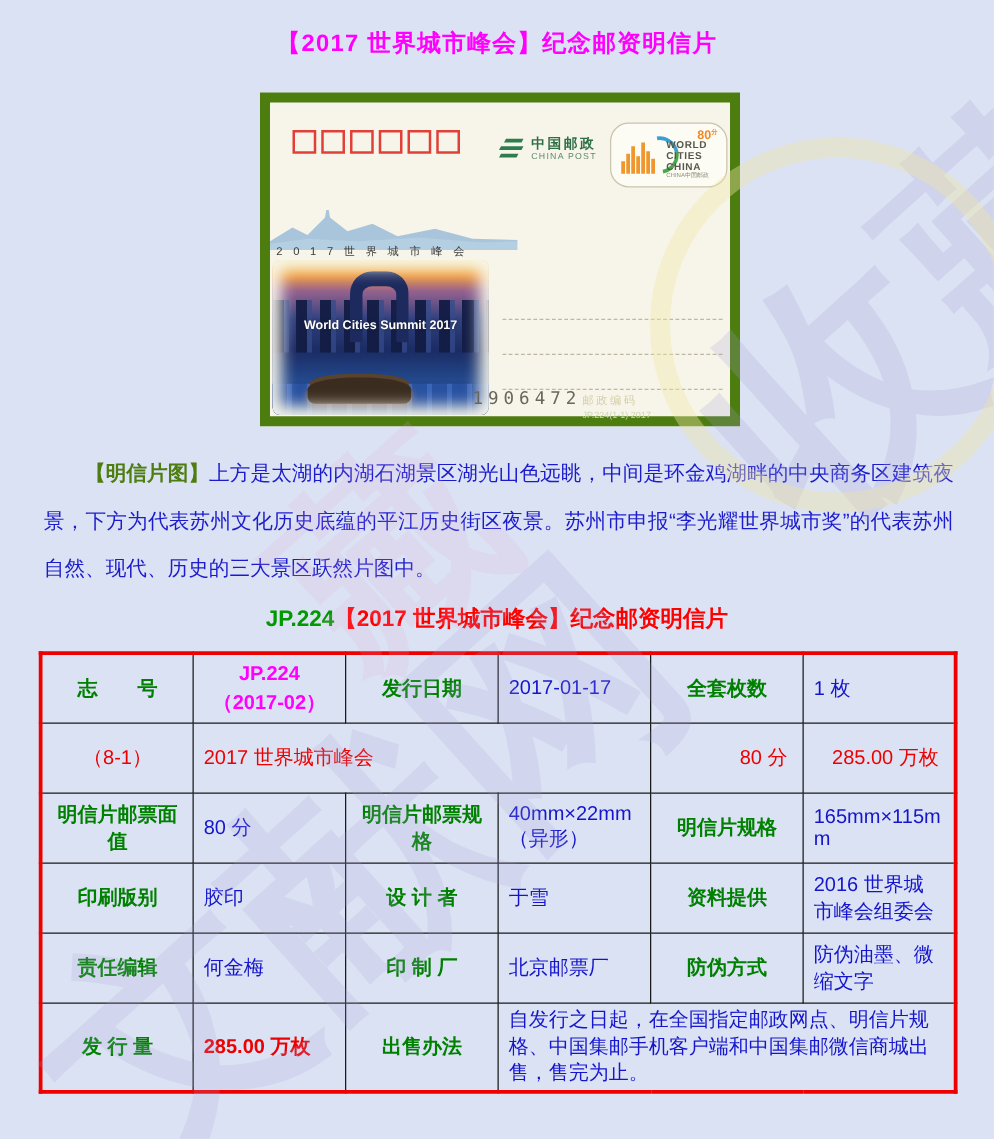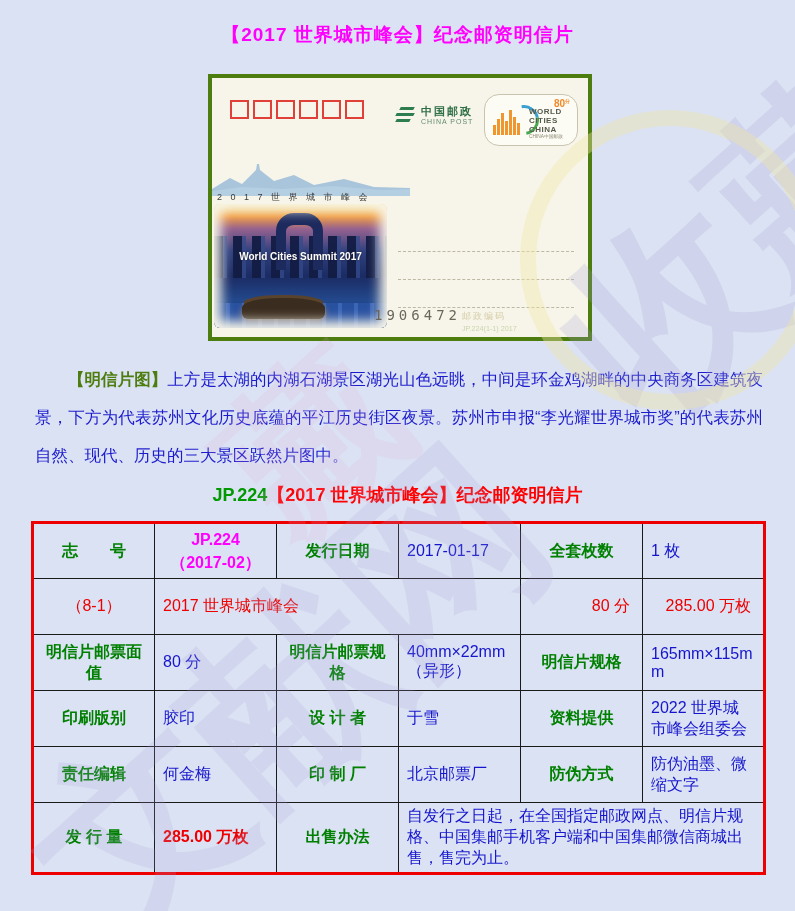--- a/index.html
+++ b/index.html
@@ -17,21 +17,21 @@
     border-radius:50%;box-sizing:border-box;}
   
   .title1{position:absolute;top:22px;left:0;width:100%;text-align:center;
     font-size:19px;font-weight:bold;color:#ff00ff;letter-spacing:1px;z-index:2;}
   .title2{position:absolute;top:483px;left:0;width:100%;text-align:center;
     font-size:18px;font-weight:bold;z-index:2;}
   .title2 .code{color:#009900;}
   .title2 .rest{color:#ff0000;}
   
   .postcard{position:absolute;left:208px;top:74px;width:384px;height:267px;
-    background:#f7f5e9;border:4px solid #4d7c0f;box-sizing:border-box;z-index:2;}
+    background:#f7f5e9;border:8px solid #4d7c0f;box-sizing:border-box;z-index:2;}
   .code-boxes{position:absolute;left:18px;top:22px;display:flex;gap:4px;}
   .code-box{width:19px;height:19px;border:2px solid #e04038;box-sizing:border-box;background:transparent;}
   .cp-logo{position:absolute;left:184px;top:28px;display:flex;align-items:center;gap:5px;}
   .cp-emblem{width:20px;height:18px;position:relative;}
   .cp-emblem div{position:absolute;left:0;width:18px;height:3px;background:#2e7d4f;transform:skewX(-28deg);}
   .cp-emblem div:nth-child(1){top:1px;width:14px;left:4px;}
   .cp-emblem div:nth-child(2){top:7px;}
   .cp-emblem div:nth-child(3){top:13px;width:14px;}
   .cp-text{display:flex;flex-direction:column;line-height:1.05;}
   .cp-cn{font-size:11px;font-weight:bold;color:#2e6e45;letter-spacing:2px;}
@@ -212,21 +212,21 @@
     <td class="tv">40mm×22mm（异形）</td>
     <td class="th">明信片规格</td>
     <td class="tv">165mm×115mm</td>
   </tr>
   <tr class="r">
     <td class="th">印刷版别</td>
     <td class="tv">胶印</td>
     <td class="th">设 计 者</td>
     <td class="tv">于雪</td>
     <td class="th">资料提供</td>
-    <td class="tv">2022 世界城市峰会组委会</td>
+    <td class="tv">2016 世界城市峰会组委会</td>
   </tr>
   <tr class="r">
     <td class="th">责任编辑</td>
     <td class="tv">何金梅</td>
     <td class="th">印 制 厂</td>
     <td class="tv">北京邮票厂</td>
     <td class="th">防伪方式</td>
     <td class="tv">防伪油墨、微缩文字</td>
   </tr>
   <tr class="r6">

